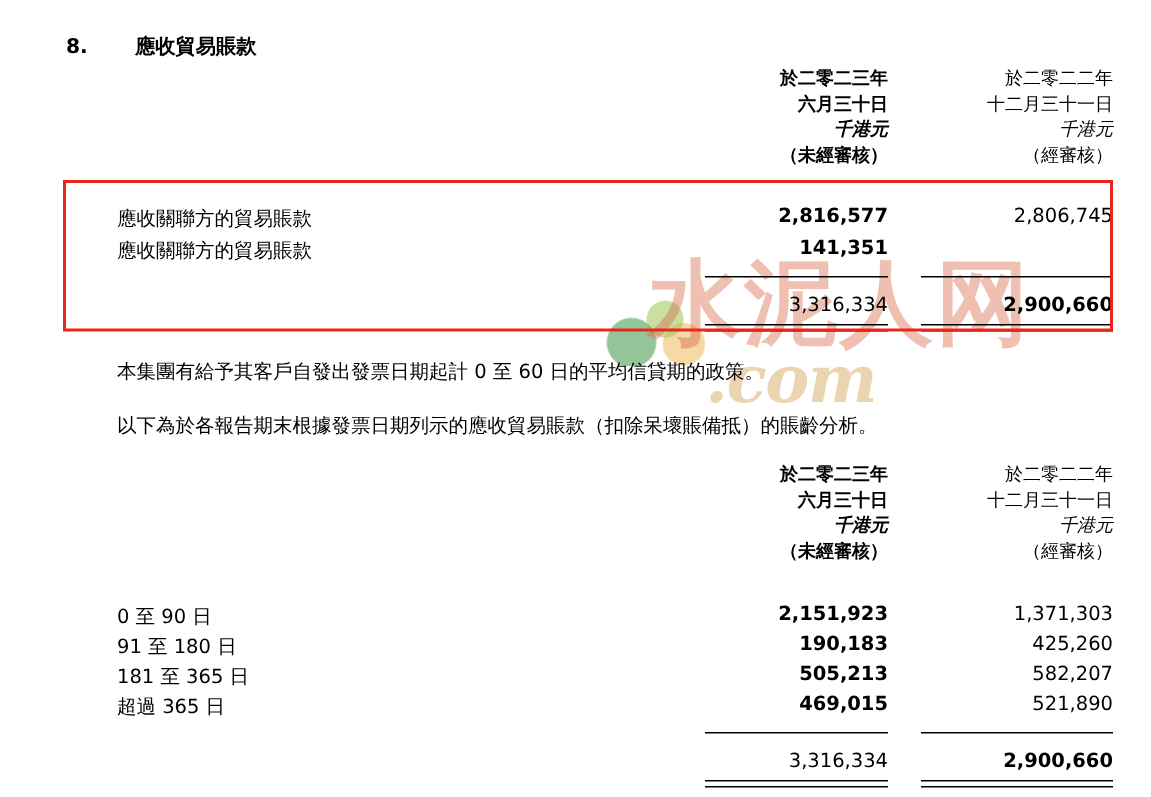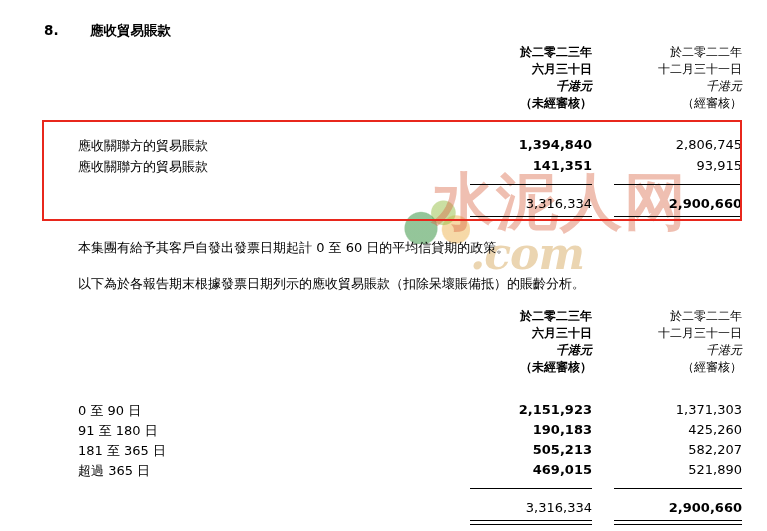--- a/index.html
+++ b/index.html
@@ -201,27 +201,26 @@
     </div>
     <div class="colhead hdr1-c2 cn">
       <div>於二零二二年</div>
       <div>十二月三十一日</div>
       <div class="it">千港元</div>
       <div>（經審核）</div>
     </div>
 
     <div class="row cn" style="top:137px;">
       <span class="lbl">應收關聯方的貿易賬款</span>
-      <span class="v1">1,394,840</span>
+      <span class="v1">2,816,577</span>
       <span class="v2">2,806,745</span>
     </div>
     <div class="row cn" style="top:158px;">
       <span class="lbl">應收關聯方的貿易賬款</span>
       <span class="v1">141,351</span>
-      <span class="v2">93,915</span>
     </div>
 
     <div class="rule" style="top:184px; left:470px; width:122px;"></div>
     <div class="rule" style="top:184px; left:614px; width:128px;"></div>
 
     <div class="row total cn" style="top:196px;">
       <span class="v1">3,316,334</span>
       <span class="v2">2,900,660</span>
     </div>
 

